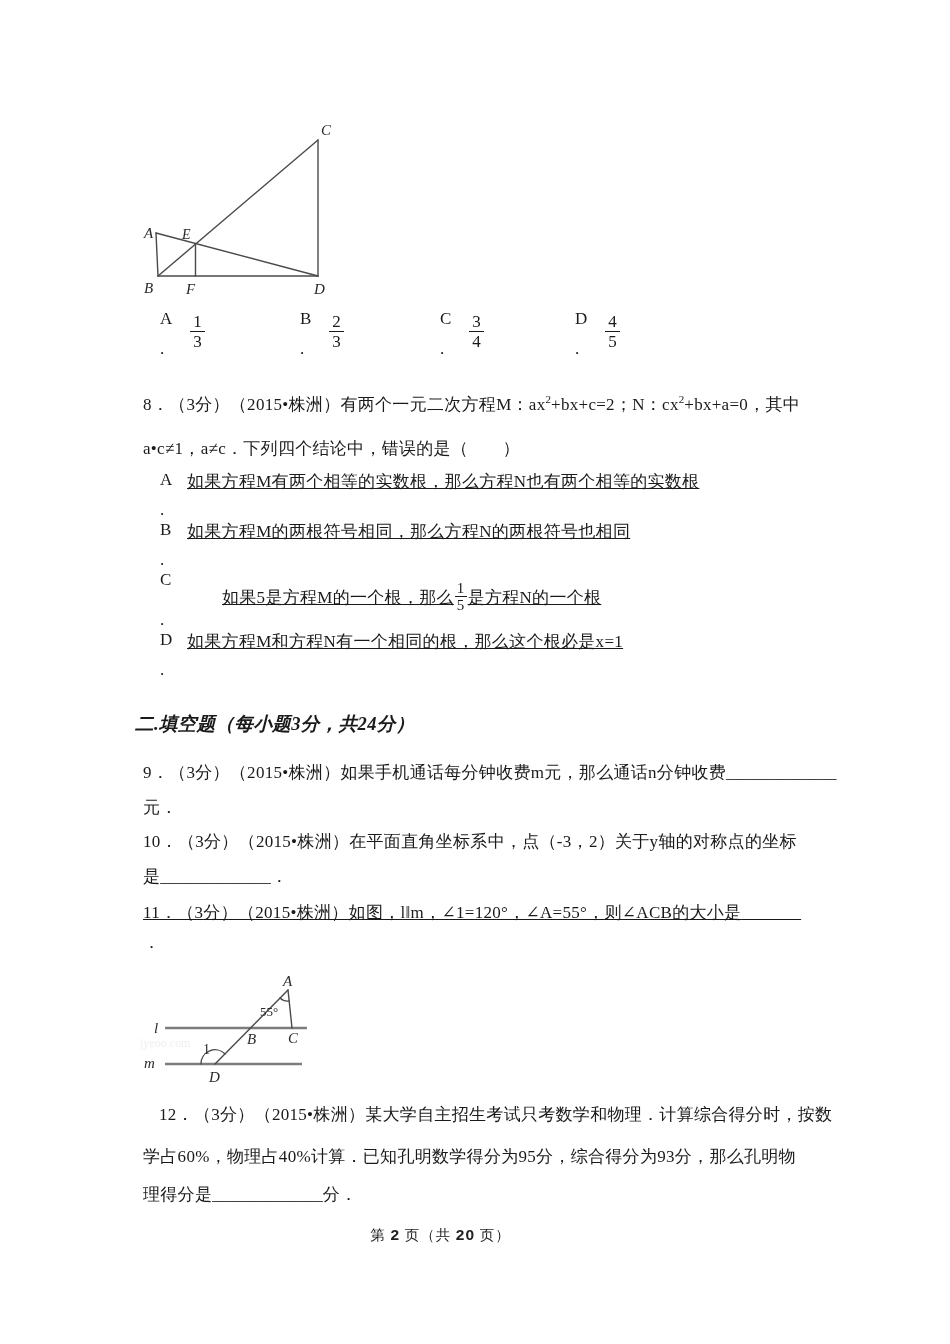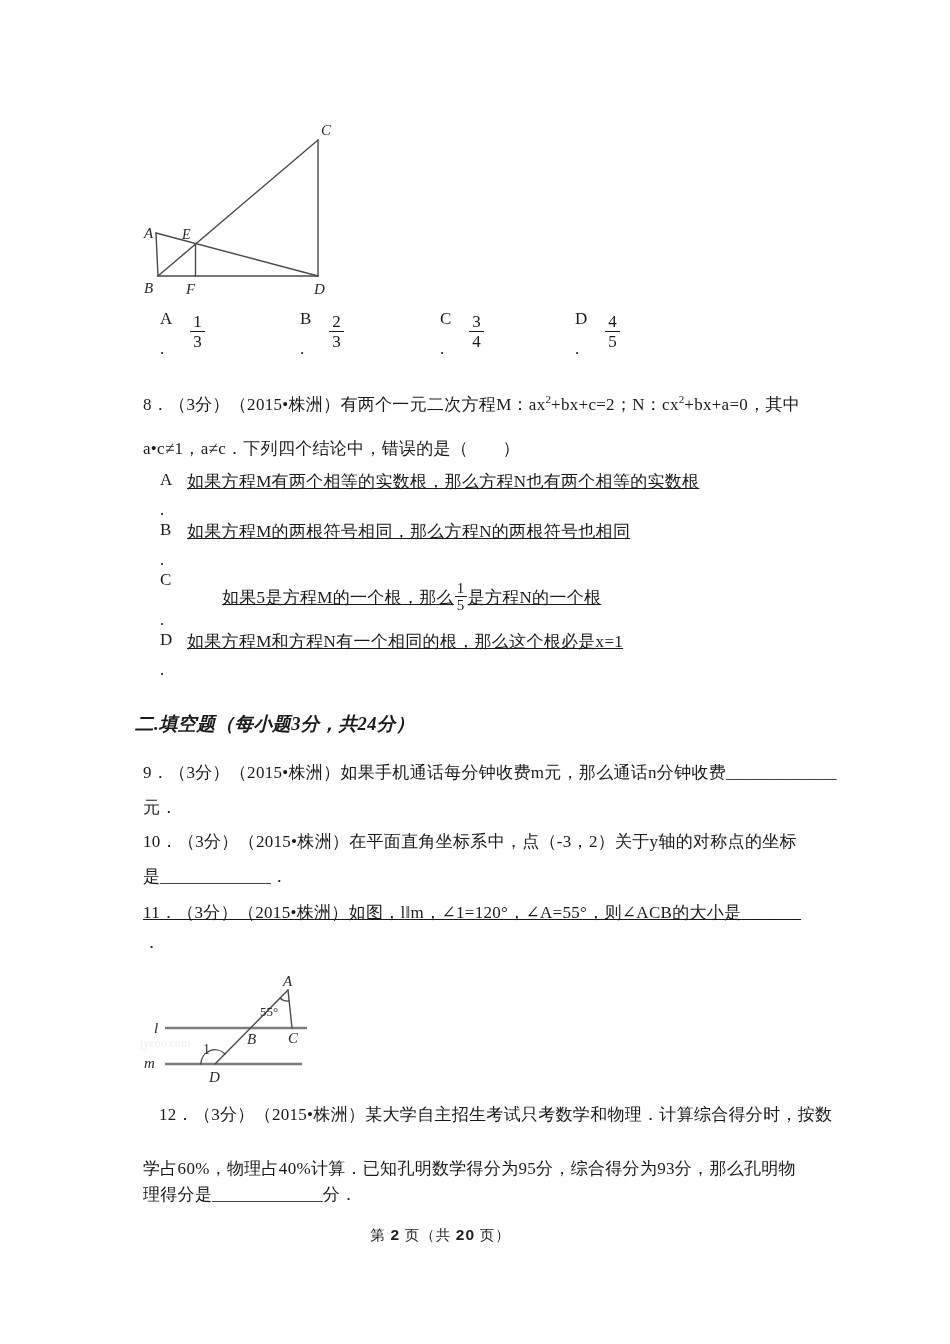--- a/index.html
+++ b/index.html
@@ -174,21 +174,21 @@
     <text class="figlabel" x="4" y="105">m</text>
     <text class="figlabel" x="143" y="23">A</text>
     <text class="figlabel" x="107" y="81">B</text>
     <text class="figlabel" x="148" y="80">C</text>
     <text class="figlabel" x="69" y="119">D</text>
     <text class="plain" x="63" y="91">1</text>
     <text class="plain" style="font-size:13px;" x="120" y="53">55°</text>
   </svg>
 
   <div class="abs line" style="left:129px; top:1104px;margin-left:30px;">12．（3分）（2015•株洲）某大学自主招生考试只考数学和物理．计算综合得分时，按数</div>
-  <div class="abs line" style="left:143px; top:1146px;margin-top:12px;">学占60%，物理占40%计算．已知孔明数学得分为95分，综合得分为93分，那么孔明物</div>
+  <div class="abs line" style="left:143px; top:1146px;">学占60%，物理占40%计算．已知孔明数学得分为95分，综合得分为93分，那么孔明物</div>
   <div class="abs line" style="left:143px; top:1184px;">
     <span>理得分是</span><span class="blank">_____________</span><span>分．</span>
   </div>
 
   <div class="abs footer" style="left:0; top:1226px;">
     <span>第</span>
     <b>2</b>
     <span>页（共</span>
     <b>20</b>
     <span>页）</span>

